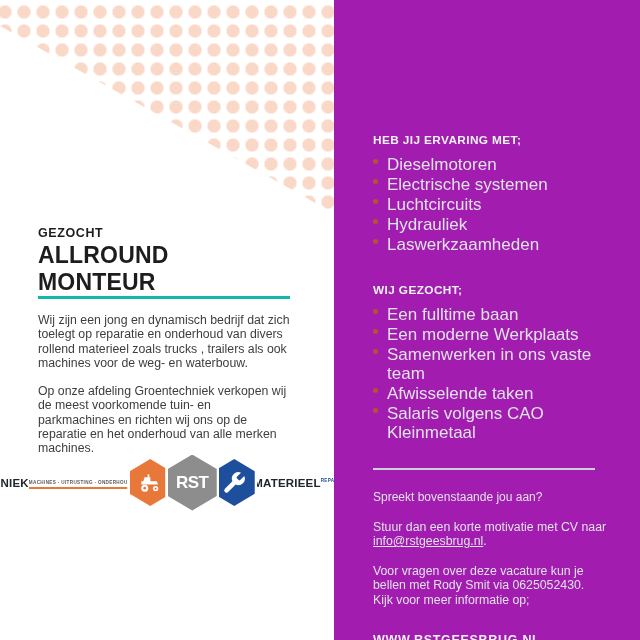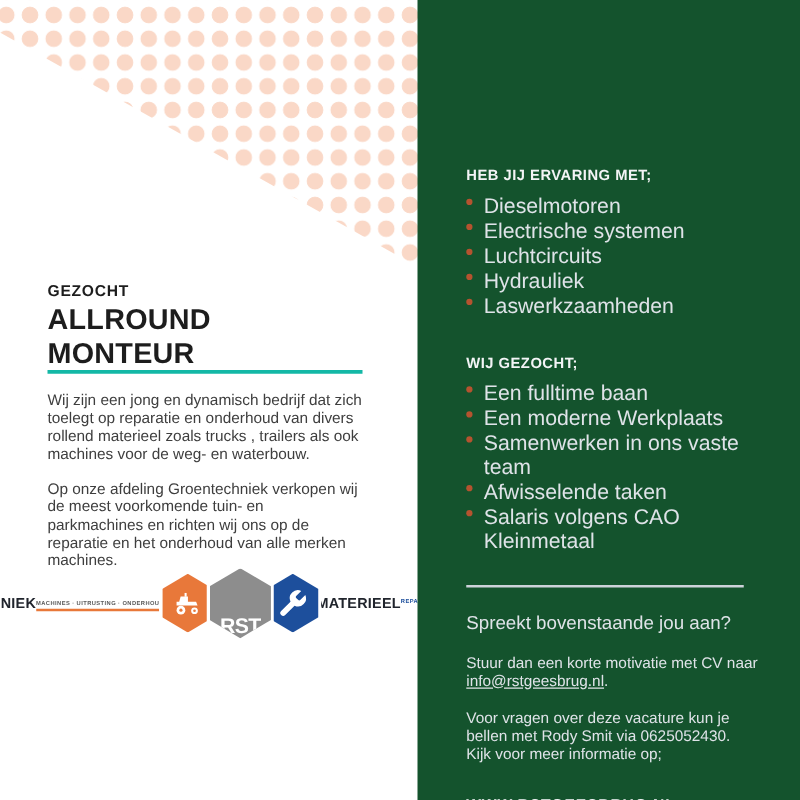--- a/index.html
+++ b/index.html
@@ -37,37 +37,37 @@
   .logo-tag{font-size:4.6px;font-weight:700;letter-spacing:.35px;white-space:nowrap;margin-top:1px;}
   .tag-left{color:#5a5a5a;border-bottom:2px solid #e8783a;padding-bottom:1.5px;}
   .tag-right{color:#1d4f9c;}
   .hex{clip-path:polygon(50% 0,100% 26%,100% 74%,50% 100%,0 74%,0 26%);display:flex;align-items:center;justify-content:center;flex:none;}
   .hex-outer{background:#ffffff;}
   .hex-sm{width:46px;height:52px;}
   .hex-sm .hex-in{width:41px;height:47px;}
   .hex-lg{width:54px;height:61px;position:relative;z-index:2;margin:0 -8px;}
   .hex-lg .hex-in{width:49px;height:56px;}
   .hex-orange{background:#e8783a;}
-  .hex-gray{background:#8d8d8d;align-items:flex-end;}
+  .hex-gray{background:#8d8d8d;}
   .hex-blue{background:#1d4f9c;}
   .rst-text{font-size:17px;font-weight:800;color:#ffffff;letter-spacing:-.5px;}
 
   
   .right-panel{
     position:absolute;left:334px;top:0;width:306px;height:640px;
-    background:#14532d;box-sizing:border-box;
+    background:#a21caf;box-sizing:border-box;
     padding:133px 26px 0 39px;color:#dfe3e8;
   }
   .sec-heading{font-size:11.8px;font-weight:700;color:#f3f4f6;letter-spacing:.4px;margin:0 0 8px;}
   ul.blist{margin:0;padding:0;list-style:none;}
   ul.blist li{display:flex;gap:9px;font-size:17px;line-height:1.12;color:#dfe3e8;margin:0 0 1px;}
   .bullet{flex:none;width:5px;height:5px;border-radius:50%;background:#b5532f;margin-top:4px;}
   .sec2{margin-top:29px;}
   .divider{width:222px;height:2px;background:#cdd2d9;margin-top:26px;}
-  .qblock{margin-top:20px;font-size:15px;line-height:1.18;}
+  .qblock{margin-top:20px;font-size:12px;line-height:1.18;}
   .qblock span{display:block;}
   .apply{margin-top:15px;font-size:12.3px;line-height:1.18;}
   .apply a{color:#dfe3e8;text-decoration:underline;}
   .contact{margin-top:15px;font-size:12.3px;line-height:1.18;}
   .contact span{display:block;}
   .website{margin-top:26px;font-size:12.5px;font-weight:800;letter-spacing:.7px;color:#f3f4f6;}
 
   .icon-svg{display:block;}
 </style>
 </head>

